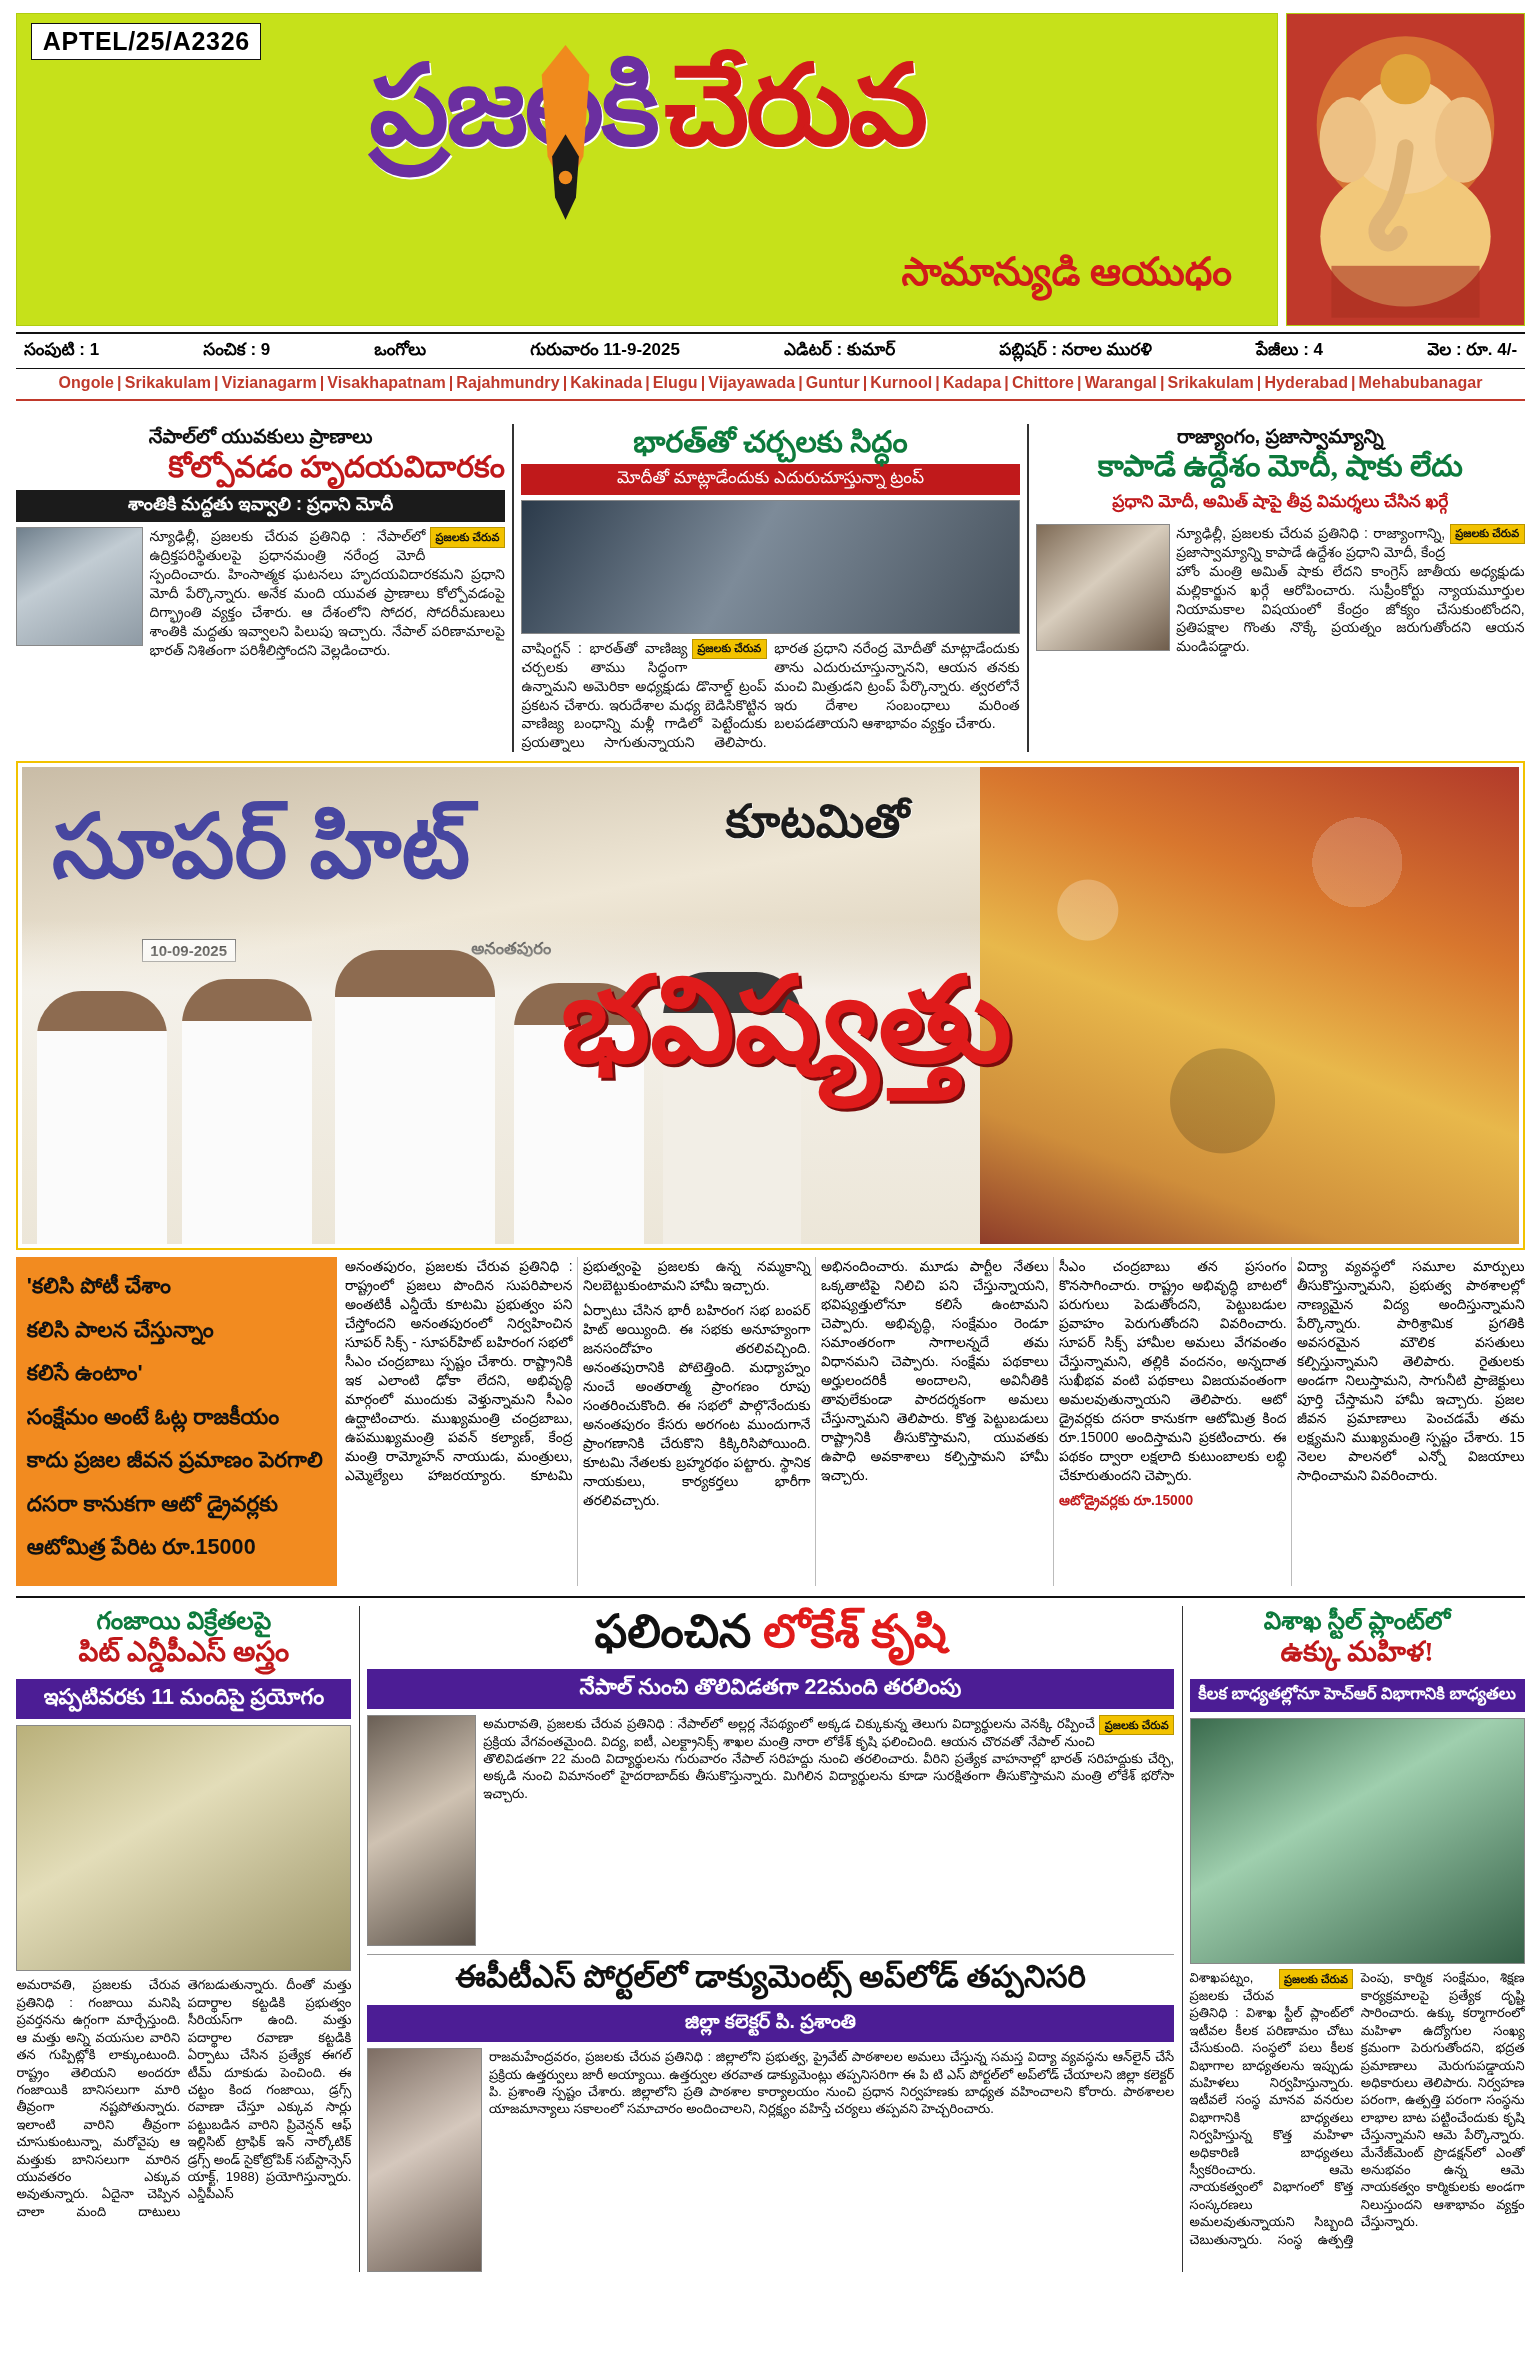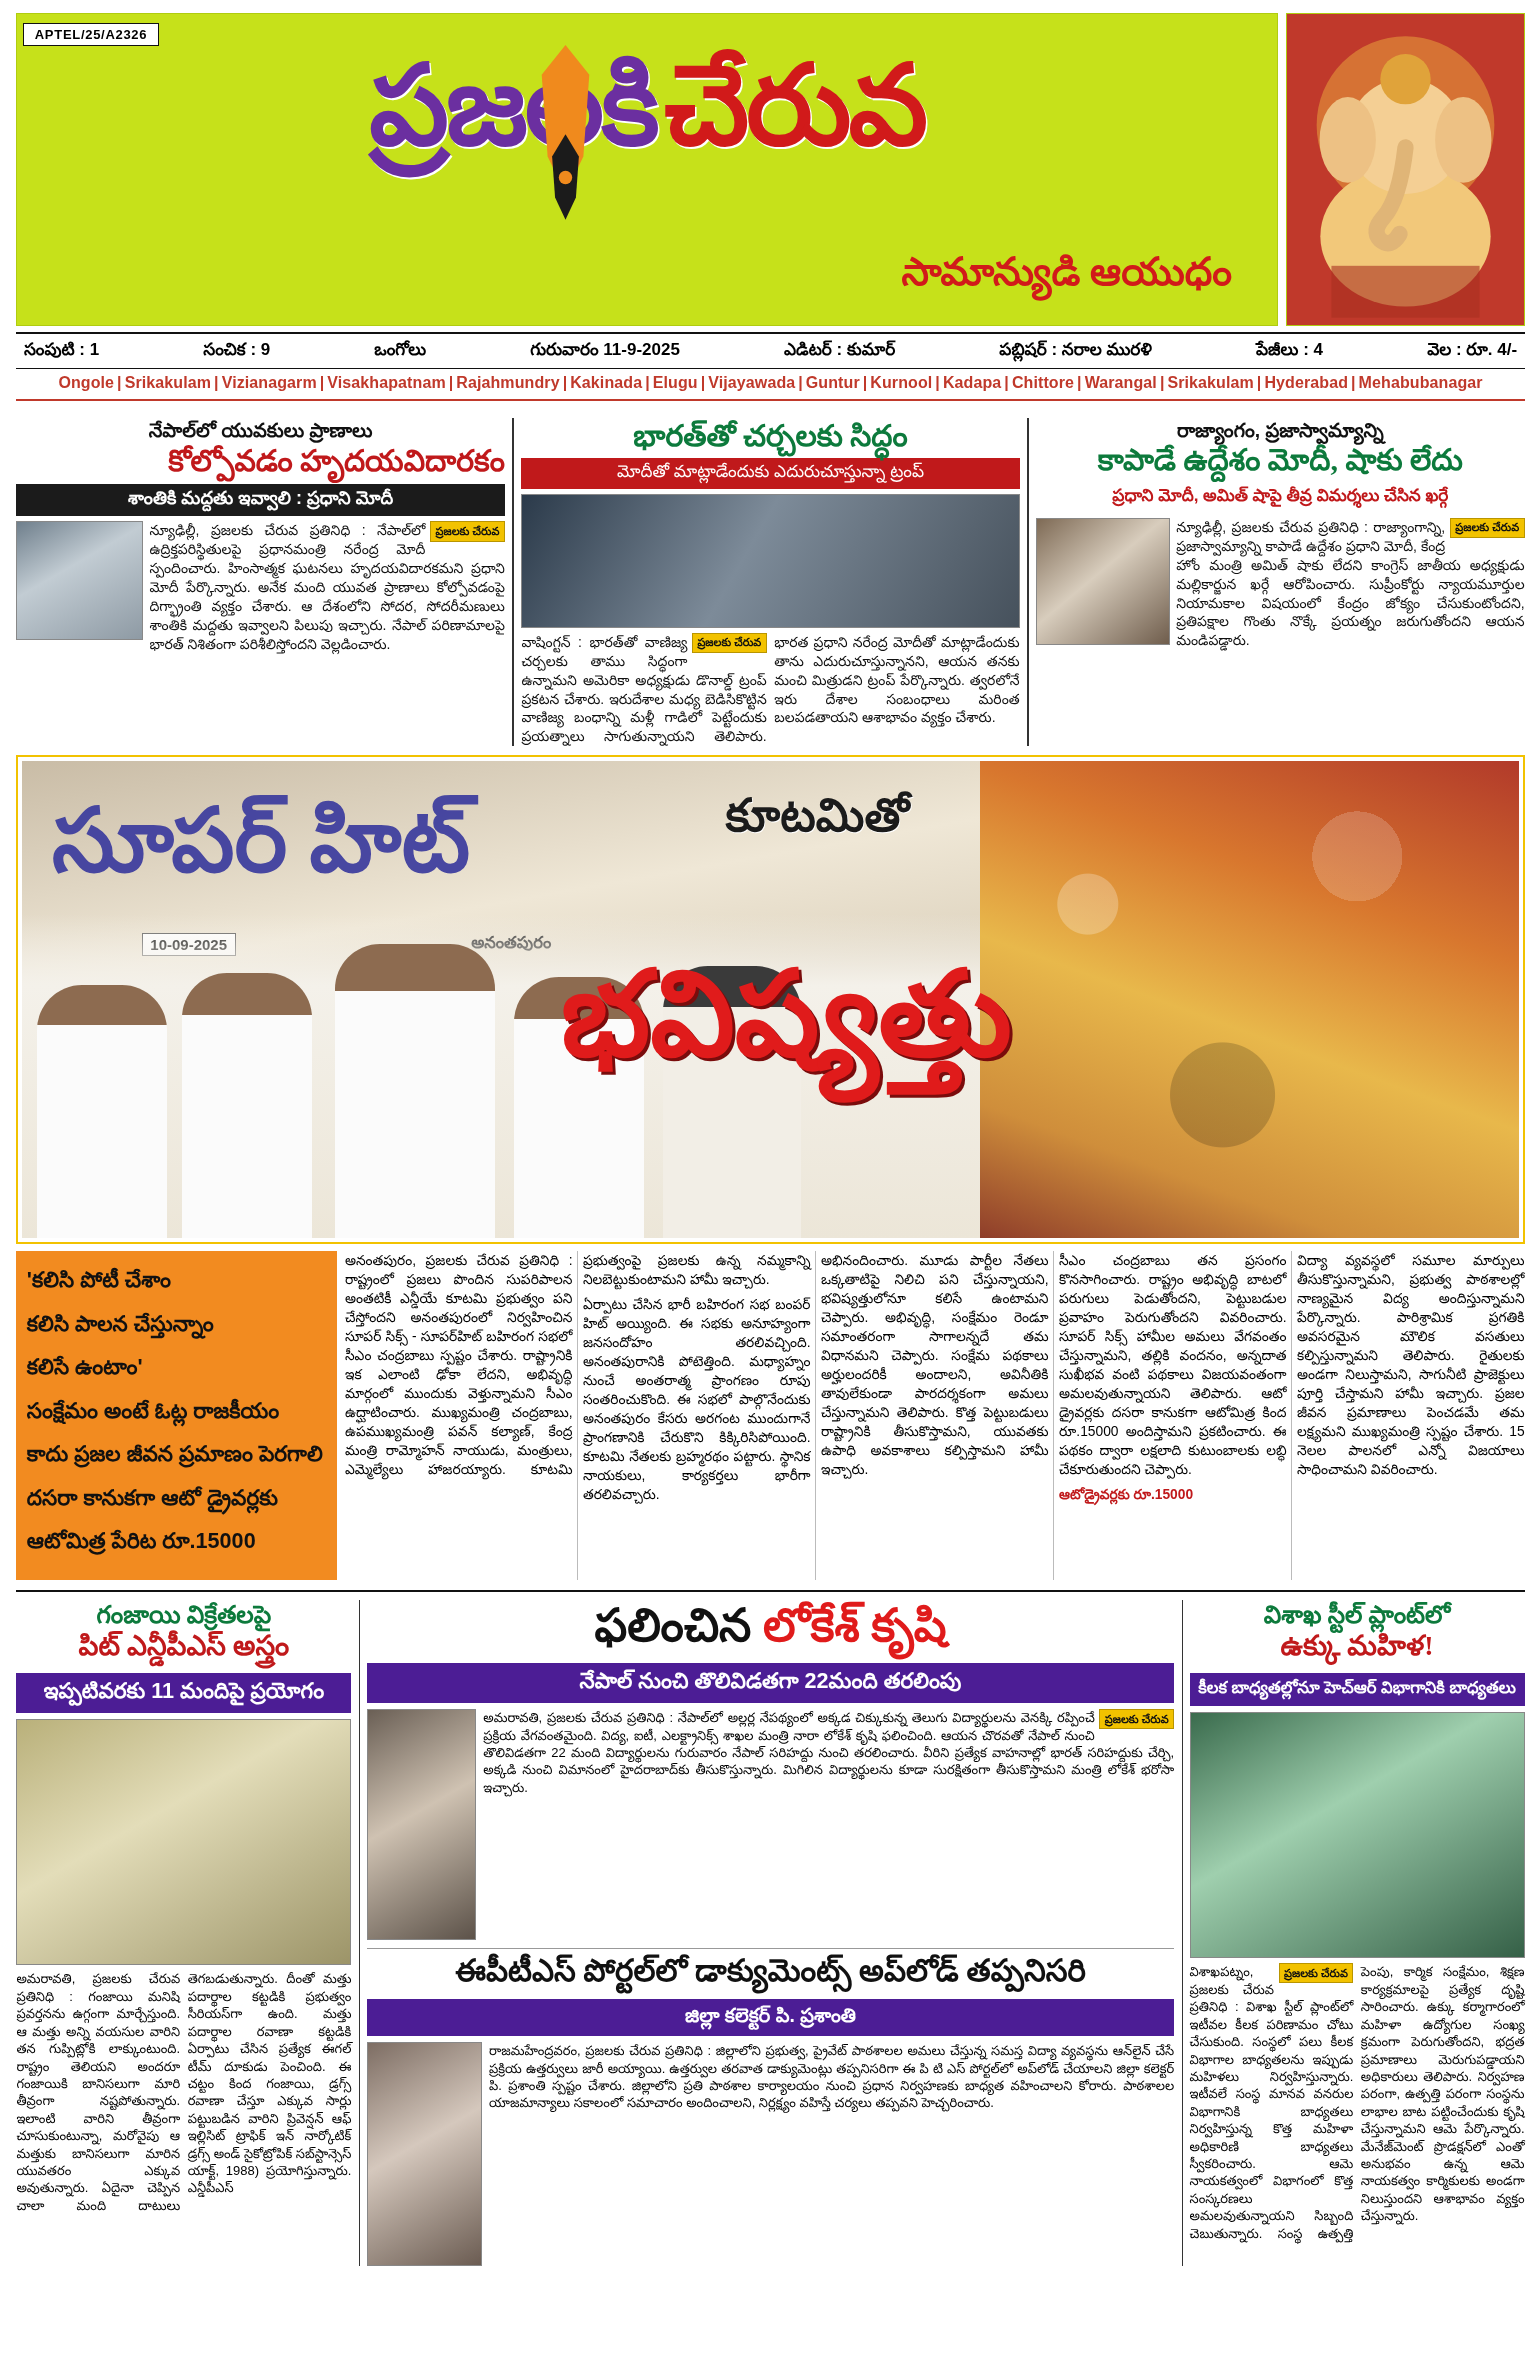--- a/index.html
+++ b/index.html
@@ -26,24 +26,24 @@
   .masthead-left {
     flex:1 1 auto;
     background:#c6e11a;
     border:1.5px solid #b0cc10;
     position:relative;
     height:313px;
     overflow:hidden;
   }
   .regcode {
     position:absolute;
-    left:6px; top:9px;
+    left:14px; top:9px;
     background:#ffffff;
     border:1.5px solid #111;
-    font-size:13px;
+    font-size:25px;
     font-weight:bold;
     letter-spacing:0.7px;
     padding:3px 10.4px;
     font-family:"Liberation Sans", sans-serif;
     z-index:5;
   }
   .title-row {
     position:absolute;
     left:0; right:0; top:36px;
     display:flex;
@@ -118,21 +118,21 @@
     color:#c0392b;
     font-weight:bold;
     letter-spacing:0.1px;
   }
   .citybar .sep { color:#c0392b; padding:0 3px; }
 
   
   .top3 {
     display:flex;
     gap:7.5px;
-    margin-top:17px;
+    margin-top:23px;
   }
   .t3col { flex:1 1 0; min-width:0; }
   .t3col.mid { flex:1.02 1 0; }
   .col-sep { width:1.5px; background:#333; }
 
   .kicker {
     text-align:center;
     font-size:19.4px;
     font-weight:bold;
     color:#111;

